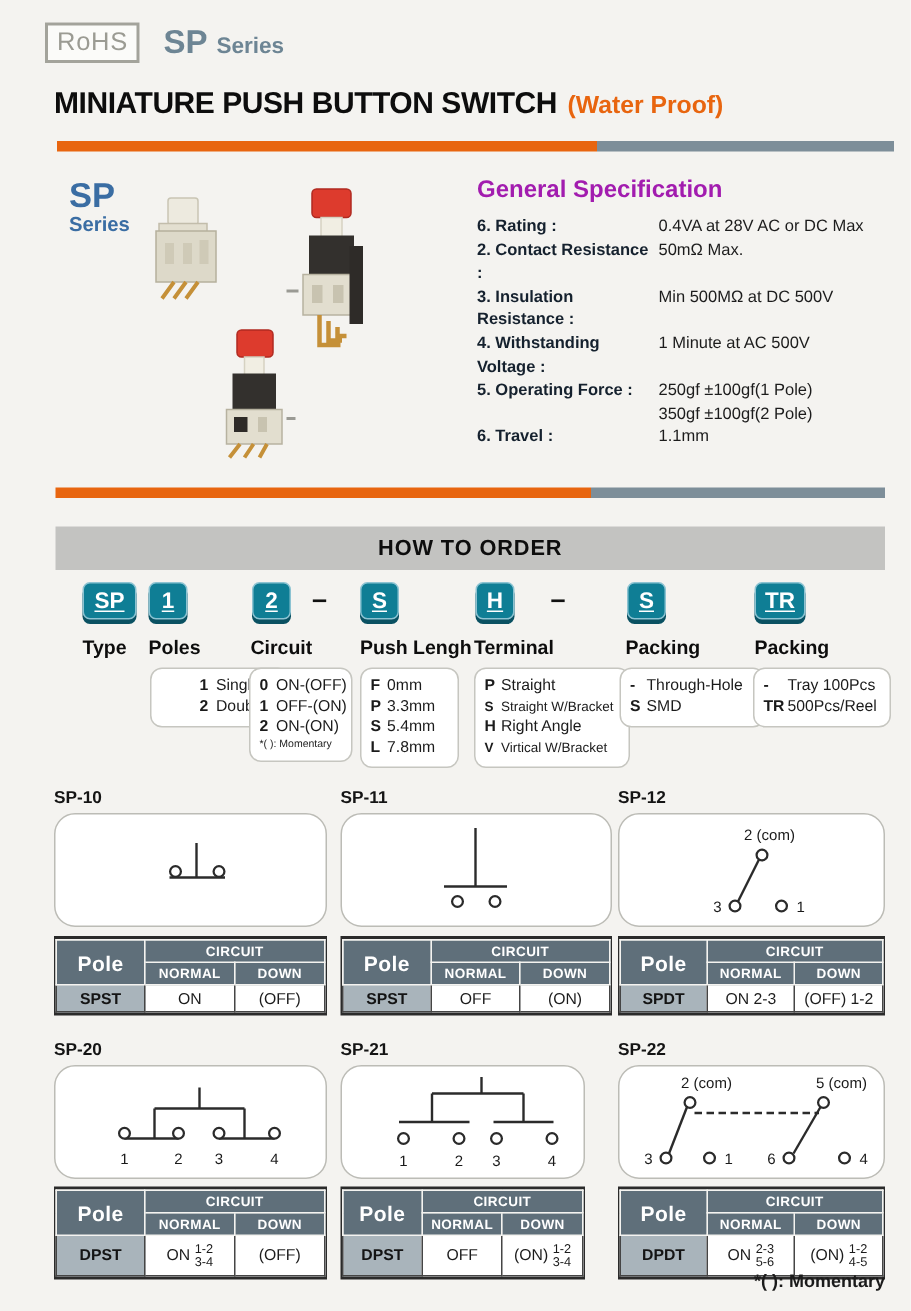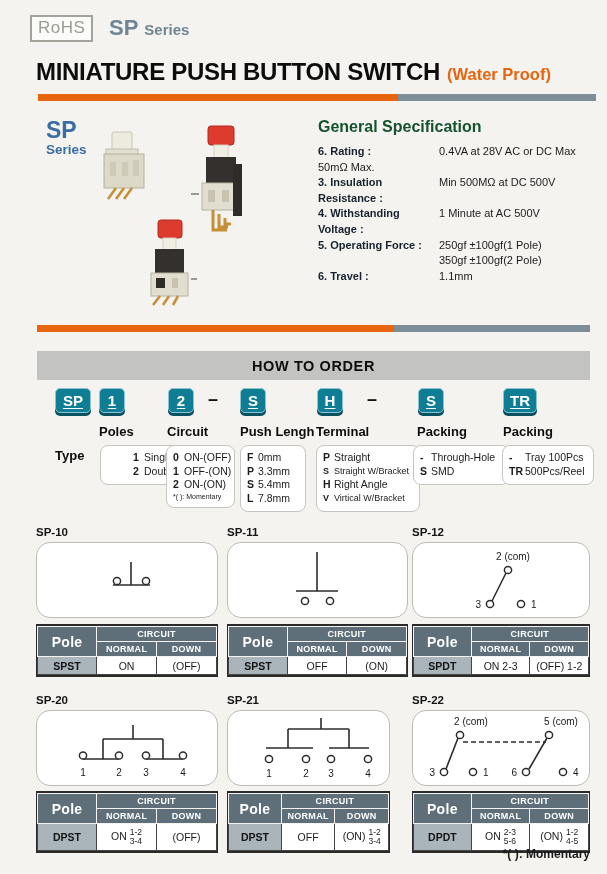--- a/index.html
+++ b/index.html
@@ -7,32 +7,32 @@
         font-family:"Liberation Sans",sans-serif;color:#1b1b1b;}
   .abs{position:absolute;}
 
   
   .rohs{left:30px;top:15px;font-size:17px;color:#9b9b93;border:2px solid #a3a39b;
         padding:1px 6px 2px;background:#fbfbf9;letter-spacing:.5px;}
   .series-top{left:109px;top:15px;display:flex;align-items:baseline;gap:6px;color:#6d8594;}
   .series-top .sp{font-size:22px;font-weight:700;}
   .series-top .word{font-size:15px;font-weight:600;}
   .title-row{left:36px;top:58px;display:flex;align-items:baseline;gap:7px;white-space:nowrap;}
-  .title{font-size:24px;font-weight:800;color:#0d0d0d;letter-spacing:-.3px;}
+  .title{font-size:20px;font-weight:800;color:#0d0d0d;letter-spacing:-.3px;}
   .subtitle{font-size:16.5px;font-weight:700;color:#e8650f;}
   .rule{height:7px;background:linear-gradient(to right,#e8650f 0 64.5%,#7d8e99 64.5% 100%);}
   .rule-top{left:38px;top:94px;width:558px;}
   .rule-mid{left:37px;top:325px;width:553px;}
 
   
   .series-side{left:46px;top:119px;color:#3a6da3;line-height:1;}
   .series-side .sp{font-size:23px;font-weight:800;}
   .series-side .word{font-size:13.5px;font-weight:700;margin-top:1px;}
   .photos{left:92px;top:106px;}
-  .spec-head{left:318px;top:118px;font-size:16px;font-weight:800;color:#14532d;}
+  .spec-head{left:318px;top:118px;font-size:16px;font-weight:800;color:#a21caf;}
   .spec{left:318px;top:144px;width:280px;font-size:11px;line-height:15.6px;}
   .spec .row{display:flex;}
   .spec .lab{width:121px;font-weight:700;color:#15212e;flex:none;}
   .spec .val{color:#1c1c1c;}
 
   
   .order-bar{left:37px;top:351px;width:553px;height:29px;background:#c3c3c1;
              display:flex;align-items:center;justify-content:center;
              font-size:14.5px;font-weight:700;color:#0d0d0d;letter-spacing:.6px;}
   .badge{top:388px;height:23px;background:#0f7e95;color:#fff;font-weight:700;font-size:15px;
@@ -128,20 +128,21 @@
     </g>
   </svg>
 
   <div class="abs spec-head">General Specification</div>
   <div class="abs spec">
     <div class="row">
         <span class="lab">6. Rating :</span>
         <span class="val">0.4VA at 28V AC or DC Max</span>
       </div>
     <div class="row">
+        <span class="lab">2. Contact Resistance :</span>
         <span class="val">50mΩ Max.</span>
       </div>
     <div class="row">
         <span class="lab">3. Insulation Resistance :</span>
         <span class="val">Min 500MΩ at DC 500V</span>
       </div>
     <div class="row">
         <span class="lab">4. Withstanding Voltage :</span>
         <span class="val">1 Minute at AC 500V</span>
       </div>
@@ -166,21 +167,21 @@
   <div class="abs badge" style="left:55px;width:34px;">SP</div>
   <div class="abs badge" style="left:99px;width:24px;">1</div>
   <div class="abs badge" style="left:168px;width:24px;">2</div>
   <div class="abs sep" style="left:208px;">–</div>
   <div class="abs badge" style="left:240px;width:24px;">S</div>
   <div class="abs badge" style="left:317px;width:24px;">H</div>
   <div class="abs sep" style="left:367px;">–</div>
   <div class="abs badge" style="left:418px;width:24px;">S</div>
   <div class="abs badge" style="left:503px;width:32px;">TR</div>
 
-  <div class="abs olabel" style="left:55px;margin-top:24px;">Type</div>
+  <div class="abs olabel" style="left:55px;">Type</div>
   <div class="abs olabel" style="left:99px;">Poles</div>
   <div class="abs olabel" style="left:167px;">Circuit</div>
   <div class="abs olabel" style="left:240px;">Push Lengh</div>
   <div class="abs olabel" style="left:316px;">Terminal</div>
   <div class="abs olabel" style="left:417px;">Packing</div>
   <div class="abs olabel" style="left:503px;">Packing</div>
 
   <div class="abs obox" style="left:100px;width:55px;padding-left:32px;">
     <div><span class="k">1</span><span>Single</span></div>
     <div><span class="k">2</span><span>Double</span></div>

